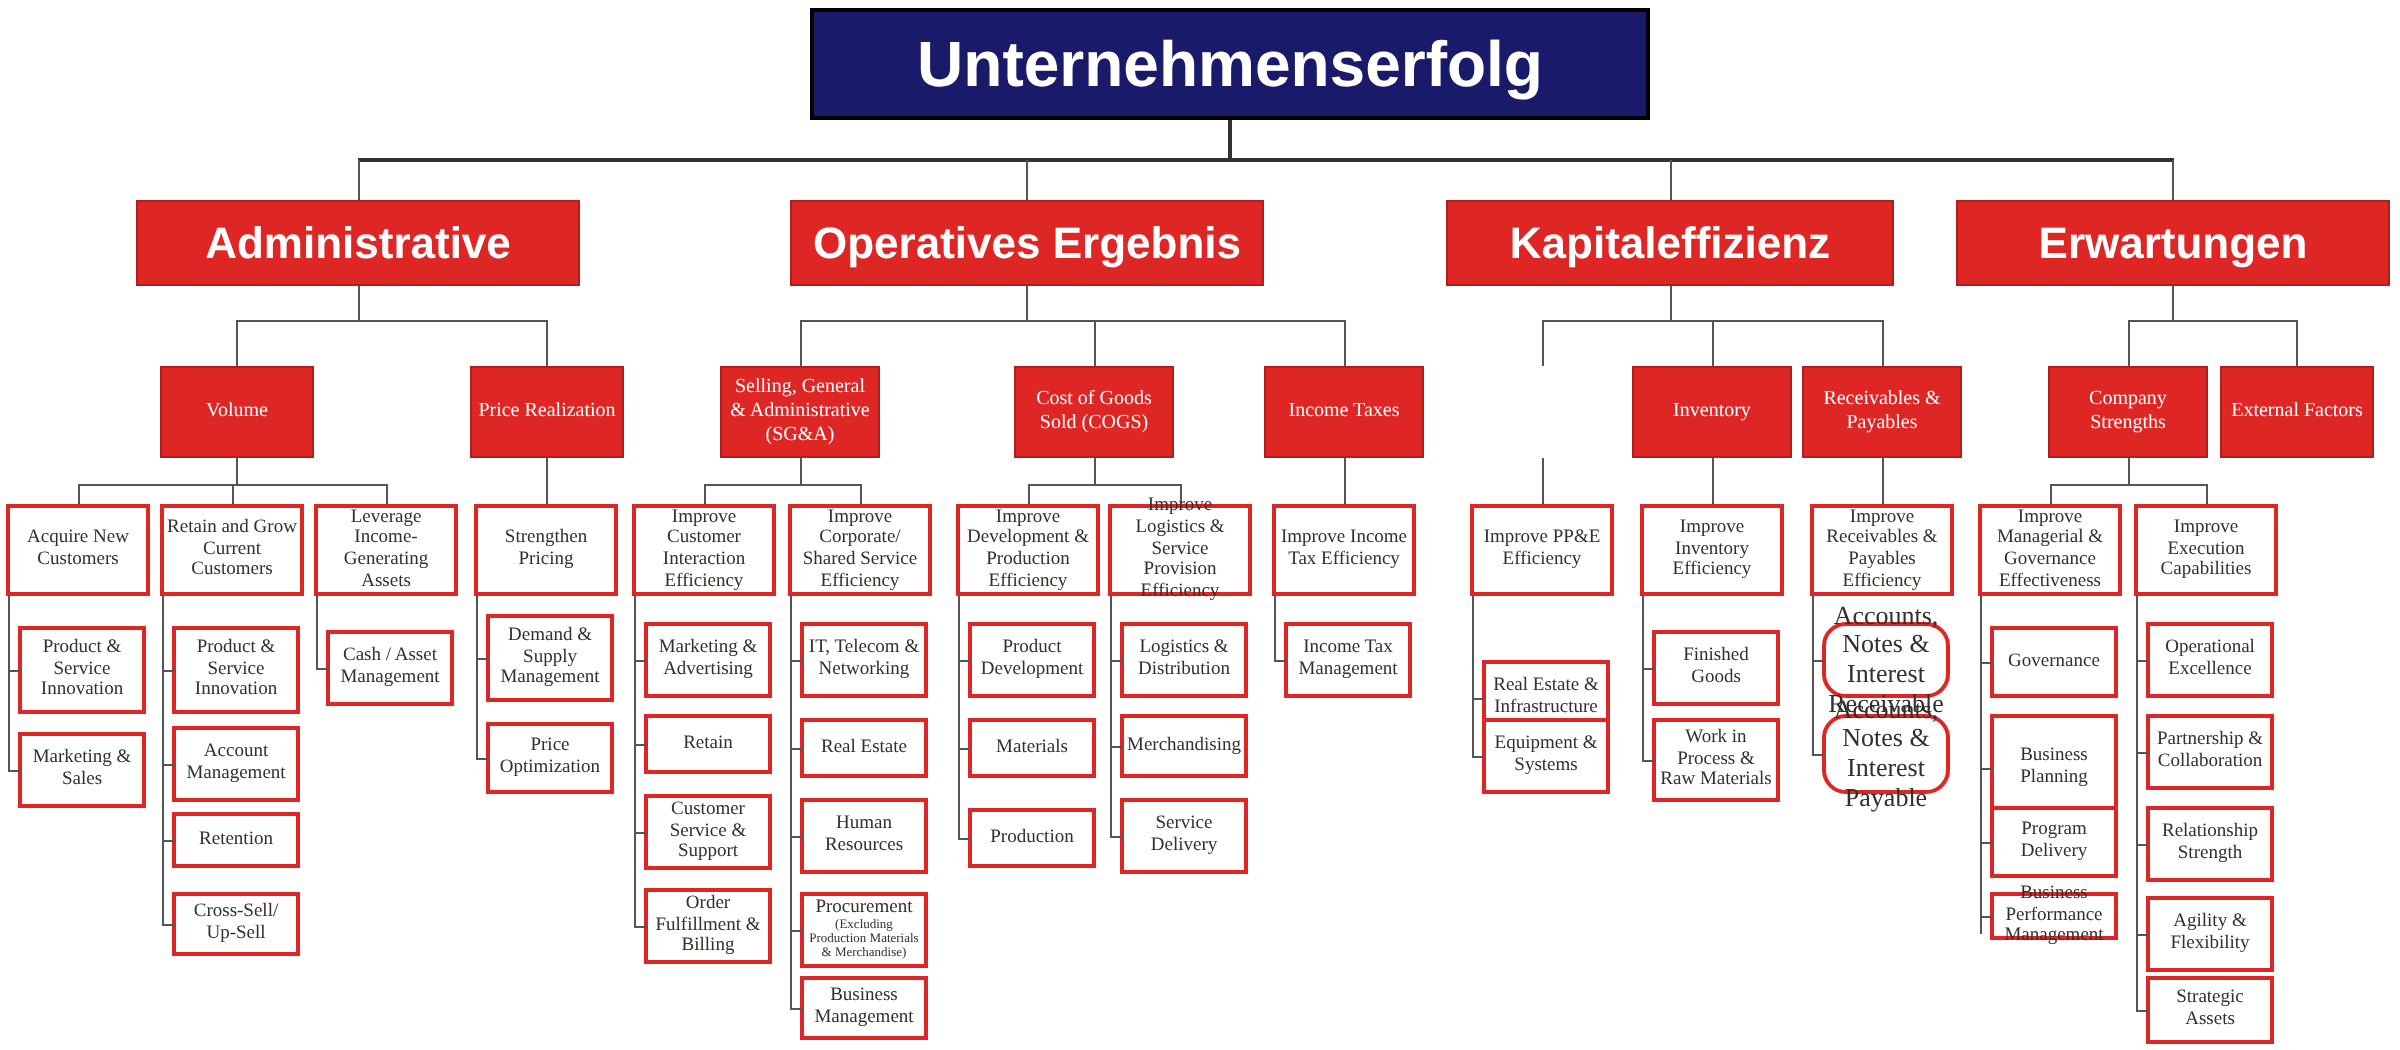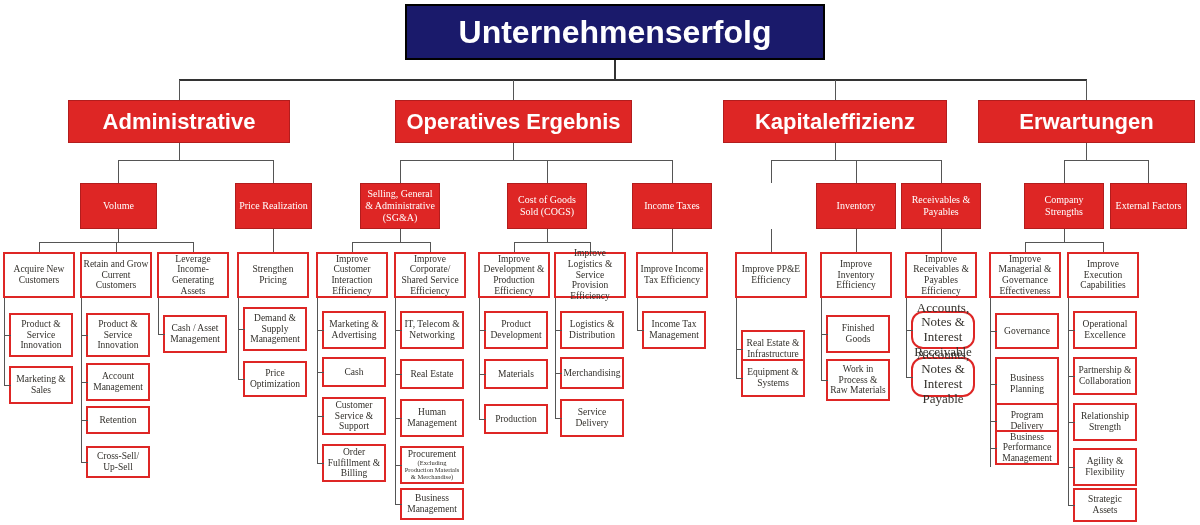--- a/index.html
+++ b/index.html
@@ -143,31 +143,31 @@
     <div class="l4">Strengthen Pricing</div>
     <i class="stem" style="height:81px"></i>
     <div class="l5" style="top:55px;height:44px">Demand &amp; Supply Management</div>
     <div class="l5" style="top:109px;height:36px">Price Optimization</div>
   </div>
 
   <div class="col" style="left:316px">
     <div class="l4">Improve Customer Interaction Efficiency</div>
     <i class="stem" style="height:165px"></i>
     <div class="l5" style="top:59px;height:38px">Marketing &amp; Advertising</div>
-    <div class="l5" style="top:105px;height:30px">Cash</div>
+    <div class="l5" style="top:105px;height:30px">Retain</div>
     <div class="l5" style="top:145px;height:38px">Customer Service &amp; Support</div>
     <div class="l5" style="top:192px;height:38px">Order Fulfillment &amp; Billing</div>
   </div>
 
   <div class="col" style="left:394px">
     <div class="l4">Improve Corporate/ Shared Service Efficiency</div>
     <i class="stem" style="height:206px"></i>
     <div class="l5" style="top:59px;height:38px">IT, Telecom &amp; Networking</div>
     <div class="l5" style="top:107px;height:30px">Real Estate</div>
-    <div class="l5" style="top:147px;height:38px">Human Management</div>
+    <div class="l5" style="top:147px;height:38px">Human Resources</div>
     <div class="l5" style="top:194px;height:38px">
       <span>Procurement</span>
       <span class="note">(Excluding Production Materials &amp; Merchandise)</span>
     </div>
     <div class="l5" style="top:236px;height:32px">Business Management</div>
   </div>
 
   <div class="col" style="left:478px">
     <div class="l4">Improve Development &amp; Production Efficiency</div>
     <i class="stem" style="height:121px"></i>
@@ -210,21 +210,21 @@
     <div class="l5 small" style="top:59px;height:38px">Accounts, Notes &amp; Interest Receivable</div>
     <div class="l5 small" style="top:105px;height:40px">Accounts, Notes &amp; Interest Payable</div>
   </div>
 
   <div class="col" style="left:989px">
     <div class="l4">Improve Managerial &amp; Governance Effectiveness</div>
     <i class="stem" style="height:169px"></i>
     <div class="l5" style="top:61px;height:36px">Governance</div>
     <div class="l5" style="top:105px;height:54px">Business Planning</div>
     <div class="l5" style="top:151px;height:36px">Program Delivery</div>
-    <div class="l5" style="top:178px;height:35px">Business Performance Management</div>
+    <div class="l5" style="top:194px;height:24px">Business Performance Management</div>
   </div>
 
   <div class="col" style="left:1067px">
     <div class="l4">Improve Execution Capabilities</div>
     <i class="stem" style="height:207px"></i>
     <div class="l5" style="top:59px;height:38px">Operational Excellence</div>
     <div class="l5" style="top:105px;height:38px">Partnership &amp; Collaboration</div>
     <div class="l5" style="top:151px;height:38px">Relationship Strength</div>
     <div class="l5" style="top:196px;height:38px">Agility &amp; Flexibility</div>
     <div class="l5" style="top:236px;height:34px">Strategic Assets</div>

